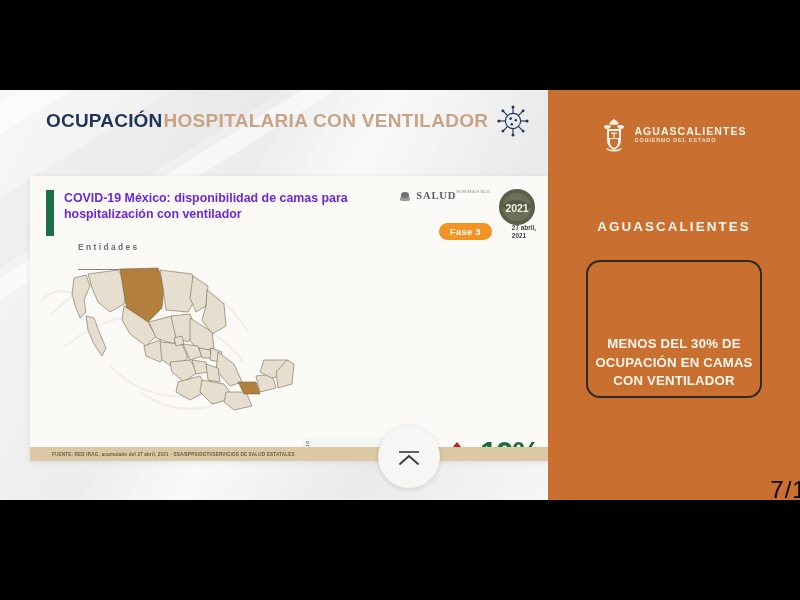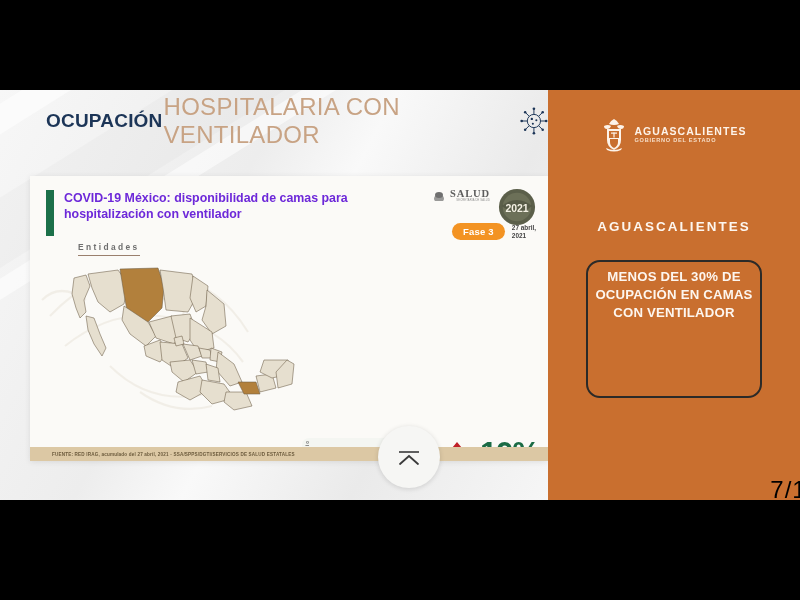--- a/index.html
+++ b/index.html
@@ -30,21 +30,21 @@
 
   
   #headerBar{
     position:absolute; left:0; top:0; width:548px; height:62px;
     display:flex; align-items:center; padding-left:46px; gap:1px;
   }
   #headerBar .h-bold{
     font-size:19px; font-weight:bold; letter-spacing:.2px; color:#1c3557;
   }
   #headerBar .h-light{
-    font-size:24px; font-weight:400; letter-spacing:.3px; color:#c8a384;
+    font-size:19px; font-weight:700; letter-spacing:.3px; color:#c8a384;
   }
   #virusIcon{ margin-left:8px; width:32px; height:32px; display:block; }
 
   
   #slide{
     position:absolute; left:30px; top:86px; width:518px; height:285px;
     background:#fbfaf7;
     box-shadow:0 1px 6px rgba(0,0,0,.09);
     overflow:hidden;
   }
@@ -60,41 +60,41 @@
   }
   #slideTitle{
     position:absolute; left:34px; top:14px; width:300px;
     font-size:12.4px; font-weight:bold; line-height:1.32; color:#6d28d9;
   }
 
   
   #logoRow{ position:absolute; right:12px; top:12px; display:flex; align-items:flex-start; gap:8px; }
   #saludLogo{ display:flex; align-items:center; gap:4px; }
   #saludLogo .eagle{ width:14px; height:16px; }
-  #saludLogo .txt{ display:flex; flex-direction:column; line-height:1;text-align:right; }
+  #saludLogo .txt{ display:flex; flex-direction:row; line-height:1;text-align:right; }
   #saludLogo .txt .big{
     font-size:10.5px; font-weight:bold; letter-spacing:.9px; color:#5d5d5d;
     font-family:"Liberation Serif", serif;
   }
   #saludLogo .txt .sub{
     font-size:2.6px; letter-spacing:.2px; color:#8a8a8a; margin-top:1px;
   }
   #seal2021{ width:38px; height:38px; }
 
-  #faseRow{ position:absolute; right:12px; top:47px; display:flex; align-items:center; gap:7px; }
+  #faseRow{ position:absolute; right:12px; top:47px; display:flex; align-items:center; gap:20px; }
   #faseBadge{
     background:#f39323; color:#fff; font-size:9.5px; font-weight:bold;
     padding:3px 11px 3px 11px; border-radius:9px; letter-spacing:.2px;
   }
   #faseDate{ font-size:6.4px; font-weight:bold; line-height:1.25; color:#444; }
 
   #entidades{
     position:absolute; left:48px; top:66px;
     font-size:8.4px; font-weight:600; letter-spacing:2.4px; color:#6e6e6e;
-    border-bottom:1px solid #9a7f6d; padding-bottom:3px;
+    border-bottom:1px solid #9a7f6d; padding-bottom:17px;
   }
 
   
   #mapWrap{ position:absolute; left:36px; top:84px; width:232px; height:166px; }
   #mapWrap svg{ width:100%; height:100%; display:block; }
   .statRow{
     position:absolute; display:flex; align-items:center; height:38px;
     border-radius:7px; padding-left:3px;
   }
   .statRow .vlabel{
@@ -157,21 +157,21 @@
     font-size:5.6px; font-weight:bold; letter-spacing:.75px; color:#f6dec8;
     margin-top:1.5px;
   }
   #stateName{
     position:absolute; left:0; top:129px; width:252px; text-align:center;
     font-size:13.4px; font-weight:bold; letter-spacing:2.1px; color:#fdf6ef;
   }
   #msgBox{
     position:absolute; left:38px; top:170px; width:176px; height:138px;
     border:2px solid #2b2a28; border-radius:14px;
-    display:flex; align-items:flex-start; justify-content:center; padding:6px;
+    display:flex; align-items:flex-end; justify-content:center; padding:6px;
   }
   #msgBox p{
     text-align:center; font-size:13.2px; font-weight:bold;
     line-height:1.38; color:#fdf6ef; letter-spacing:.2px;
   }
   #pageNum{
     position:absolute; right:22px; bottom:-4px;
     font-size:24px; font-weight:300; color:#000000; letter-spacing:1px;
   }
 </style>

